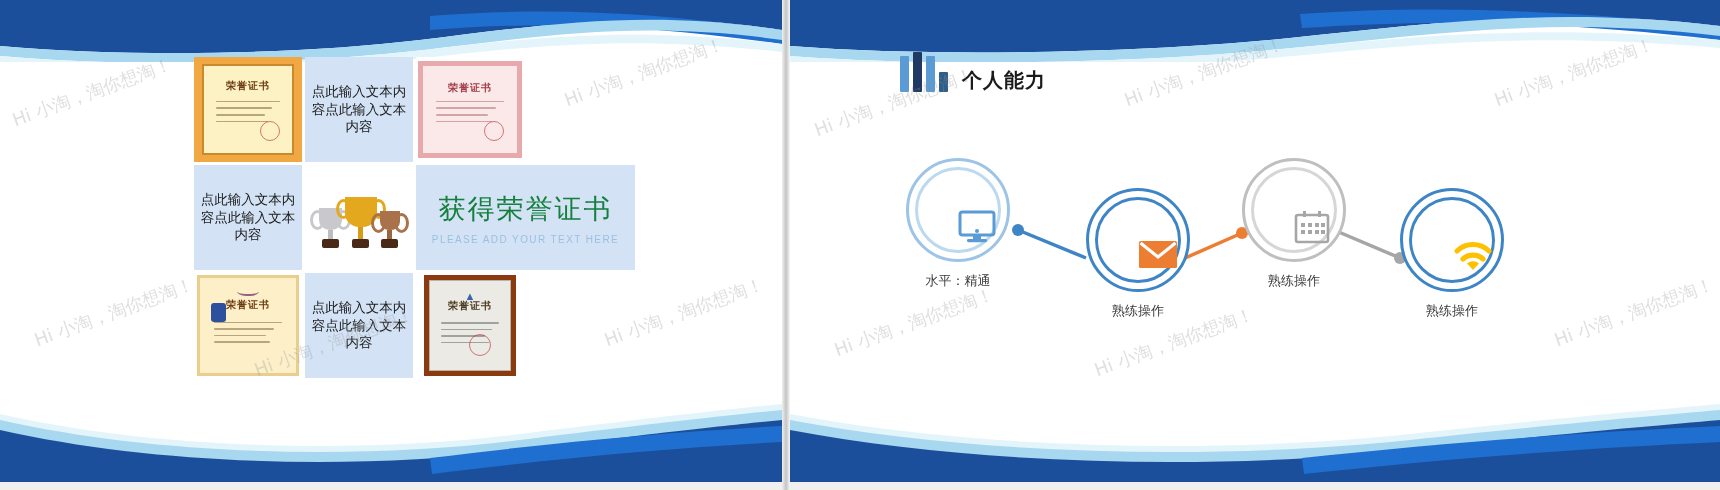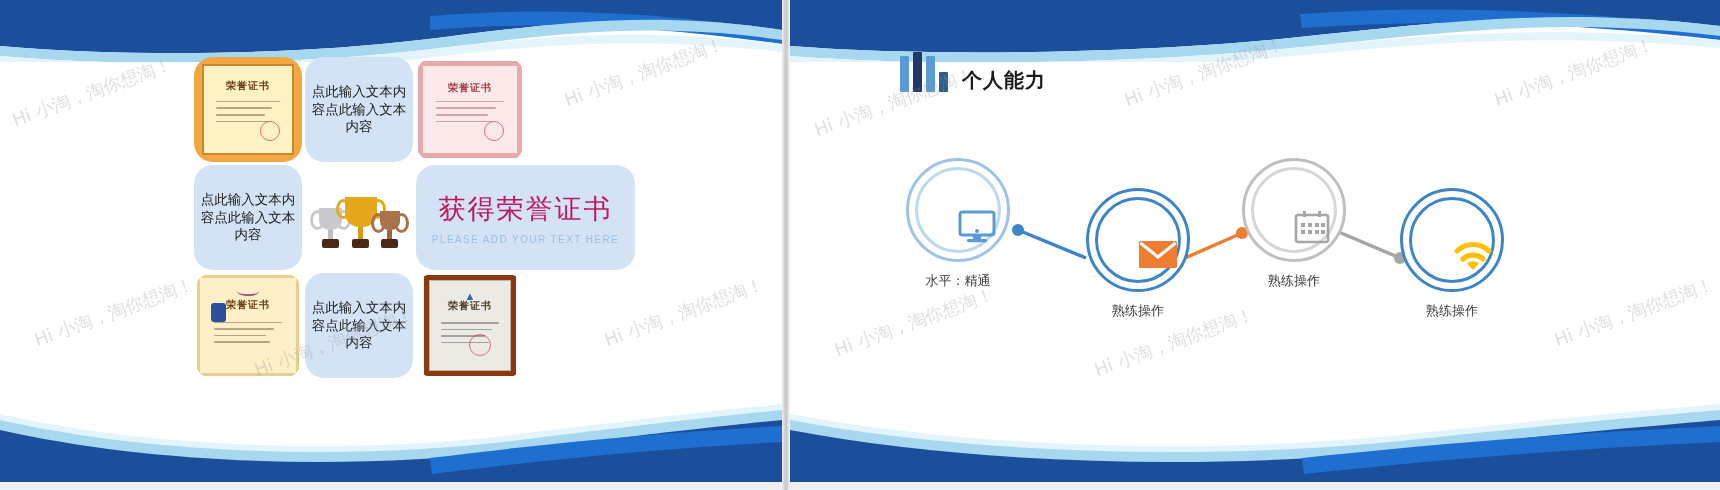--- a/index.html
+++ b/index.html
@@ -17,28 +17,28 @@
   
   .wave{position:absolute;left:0;width:100%;pointer-events:none;}
   .wave-top{top:0;height:62px;}
   .wave-bot{bottom:0;height:132px;}
   .wave svg{display:block;width:100%;height:100%;}
 
   
   .cert-grid{position:absolute;left:194px;top:57px;
              display:grid;grid-template-columns:108px 108px 108px 108px;
              grid-template-rows:105px 105px 105px;gap:3px;}
-  .cell{overflow:hidden;position:relative;border-radius:19px;}
+  .cell{overflow:hidden;position:relative;}
   .cell-text{background:#d3e2f5;display:flex;align-items:center;justify-content:center;
              text-align:center;padding:4px 6px;box-sizing:border-box;}
   .cell-text span{font-size:13.5px;line-height:1.32;color:#1a1a1a;
                   font-family:"DejaVu Sans",sans-serif;font-weight:500;}
   .cell-wide{grid-column:span 2;background:#d3e2f5;display:flex;flex-direction:column;
              align-items:center;justify-content:center;}
-  .big-title{font-size:27px;color:#be185d;letter-spacing:2px;
+  .big-title{font-size:27px;color:#15803d;letter-spacing:2px;
              font-family:Liberation Mono, monospace;font-weight:500;}
   .big-sub{font-size:10px;color:#9cc0e0;letter-spacing:1.4px;margin-top:7px;
            font-family:"Liberation Sans",sans-serif;}
 
   
   .certA{width:100%;height:100%;background:#f1a742;
          display:flex;align-items:center;justify-content:center;box-sizing:border-box;}
   .certA .inner{width:86%;height:86%;background:#fdf2c4;border:2px solid #c88a2c;
                 position:relative;box-sizing:border-box;}
   .certB{width:100%;height:100%;background:#fff;display:flex;align-items:center;justify-content:center;}

